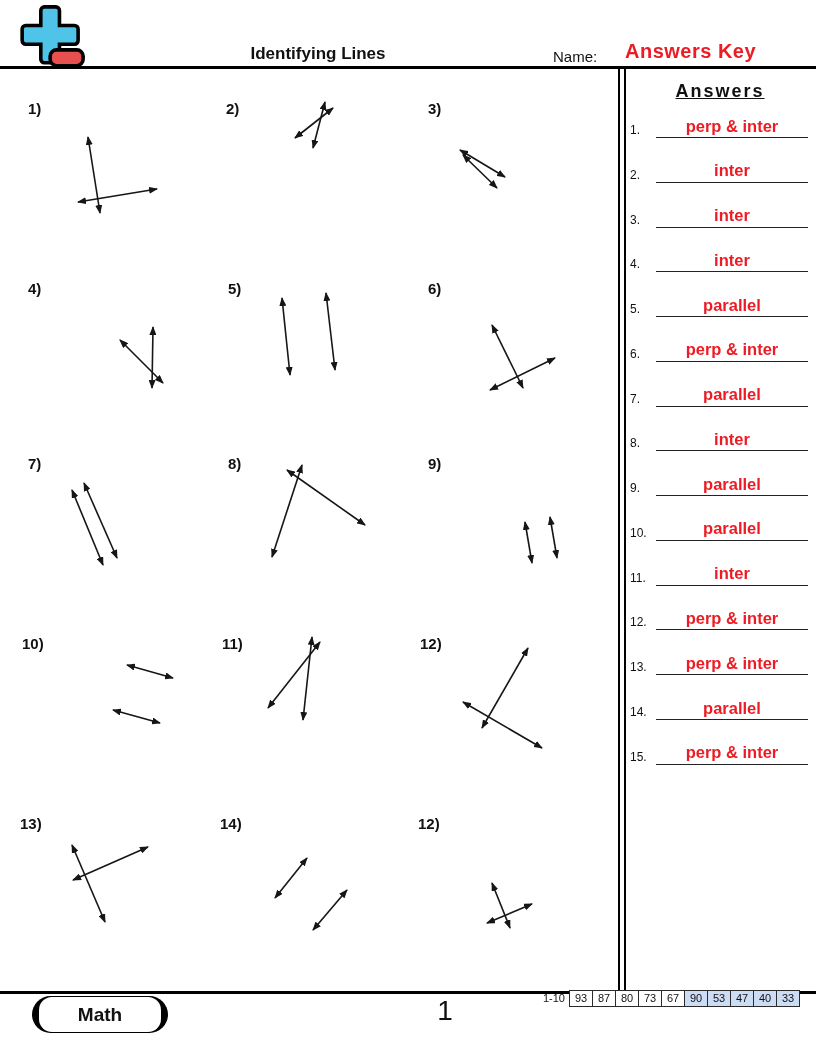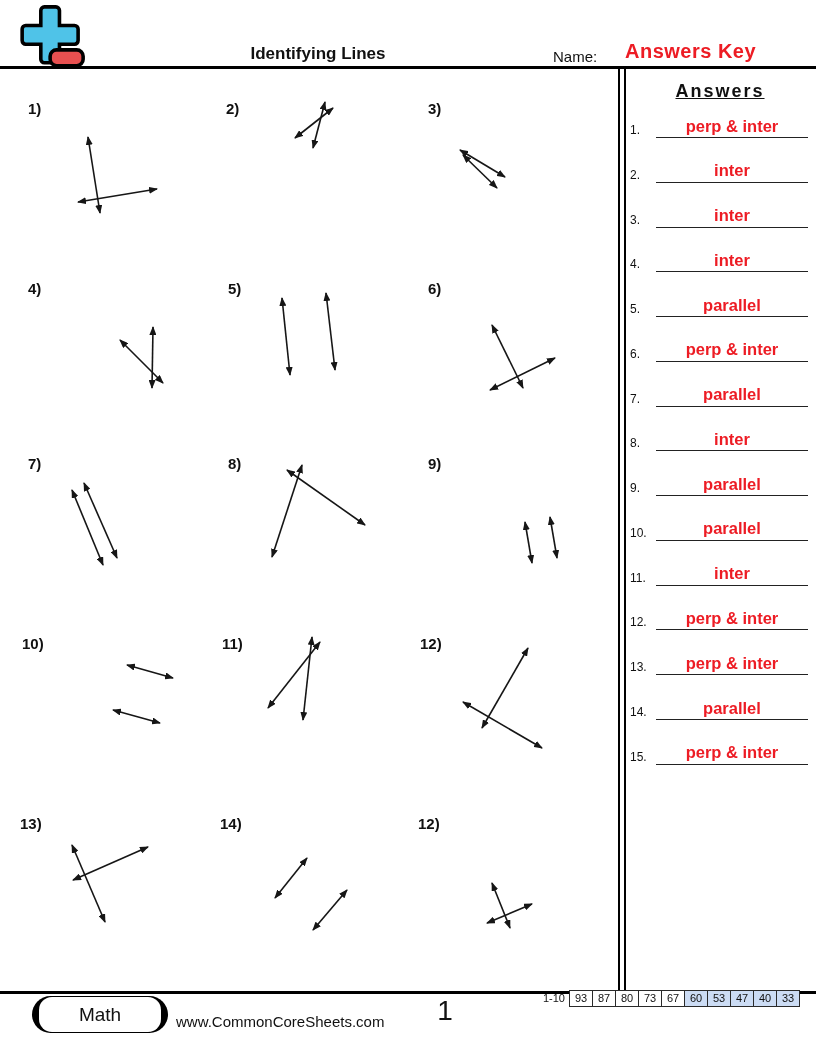--- a/index.html
+++ b/index.html
@@ -27,21 +27,21 @@
     border-bottom:1.5px solid #222; text-align:center; }
   .answer-text { color:var(--accent-red); font-weight:bold; font-size:16.5px;
     display:inline-block; padding-bottom:3px; line-height:1; }
   .problem-num { position:absolute; font-size:15px; font-weight:bold; }
   svg.lines { position:absolute; left:0; top:0; pointer-events:none; }
   svg.lines line { stroke:#161616; stroke-width:1.6; }
   .ftr-rule { position:absolute; left:0; top:991px; width:816px; height:2.5px; background:#000; }
   .math-pill { position:absolute; left:32px; top:996px; width:136px; height:37px;
     background:#000; border-radius:19px; display:flex; align-items:center; justify-content:center; }
   .math-pill-inner { width:122px; height:35px; background:#fff; border-radius:13px;
-    display:flex; align-items:center; justify-content:center; font-weight:normal; font-size:19px; }
+    display:flex; align-items:center; justify-content:center; font-weight:bold; font-size:19px; }
   .website { position:absolute; left:176px; top:1013px; font-size:15px; }
   .page-num { position:absolute; left:400px; top:995px; width:90px; text-align:center; font-size:28px; }
   .grade-table { position:absolute; left:519px; top:990px; }
   .grade-row { display:flex; }
   .grade-row + .grade-row { margin-top:-1px; }
   .grade-label { width:46px; text-align:right; padding-right:4px; font-size:11px;
     line-height:17px; }
   .grade-cell { width:22px; height:15px; border:1px solid #2a2a2a; margin-left:-1px;
     font-size:11px; line-height:15px; text-align:center; background:#fff; }
   .grade-cell.first { margin-left:0; }
@@ -184,31 +184,30 @@
           <span class="answer-num">15.</span>
           <div class="answer-rule"><span class="answer-text">perp &amp; inter</span></div>
         </div>
       </div>
   </div>
 
   <div class="ftr-rule"></div>
   <div class="math-pill">
     <div class="math-pill-inner">Math</div>
   </div>
-  <div class="website">www.CommonCoreSheets.com</div>
   <div class="page-num">1</div>
   <div class="grade-table" id="grade-table">
       <div class="grade-row">
         <span class="grade-label">1-10</span>
         <span class="grade-cell first">93</span>
         <span class="grade-cell">87</span>
         <span class="grade-cell">80</span>
         <span class="grade-cell">73</span>
         <span class="grade-cell">67</span>
-        <span class="grade-cell hl">60</span>
+        <span class="grade-cell hl">90</span>
         <span class="grade-cell hl">53</span>
         <span class="grade-cell hl">47</span>
         <span class="grade-cell hl">40</span>
         <span class="grade-cell hl">33</span>
       </div>
     </div>
 
 </div>
 
 </body></html>

